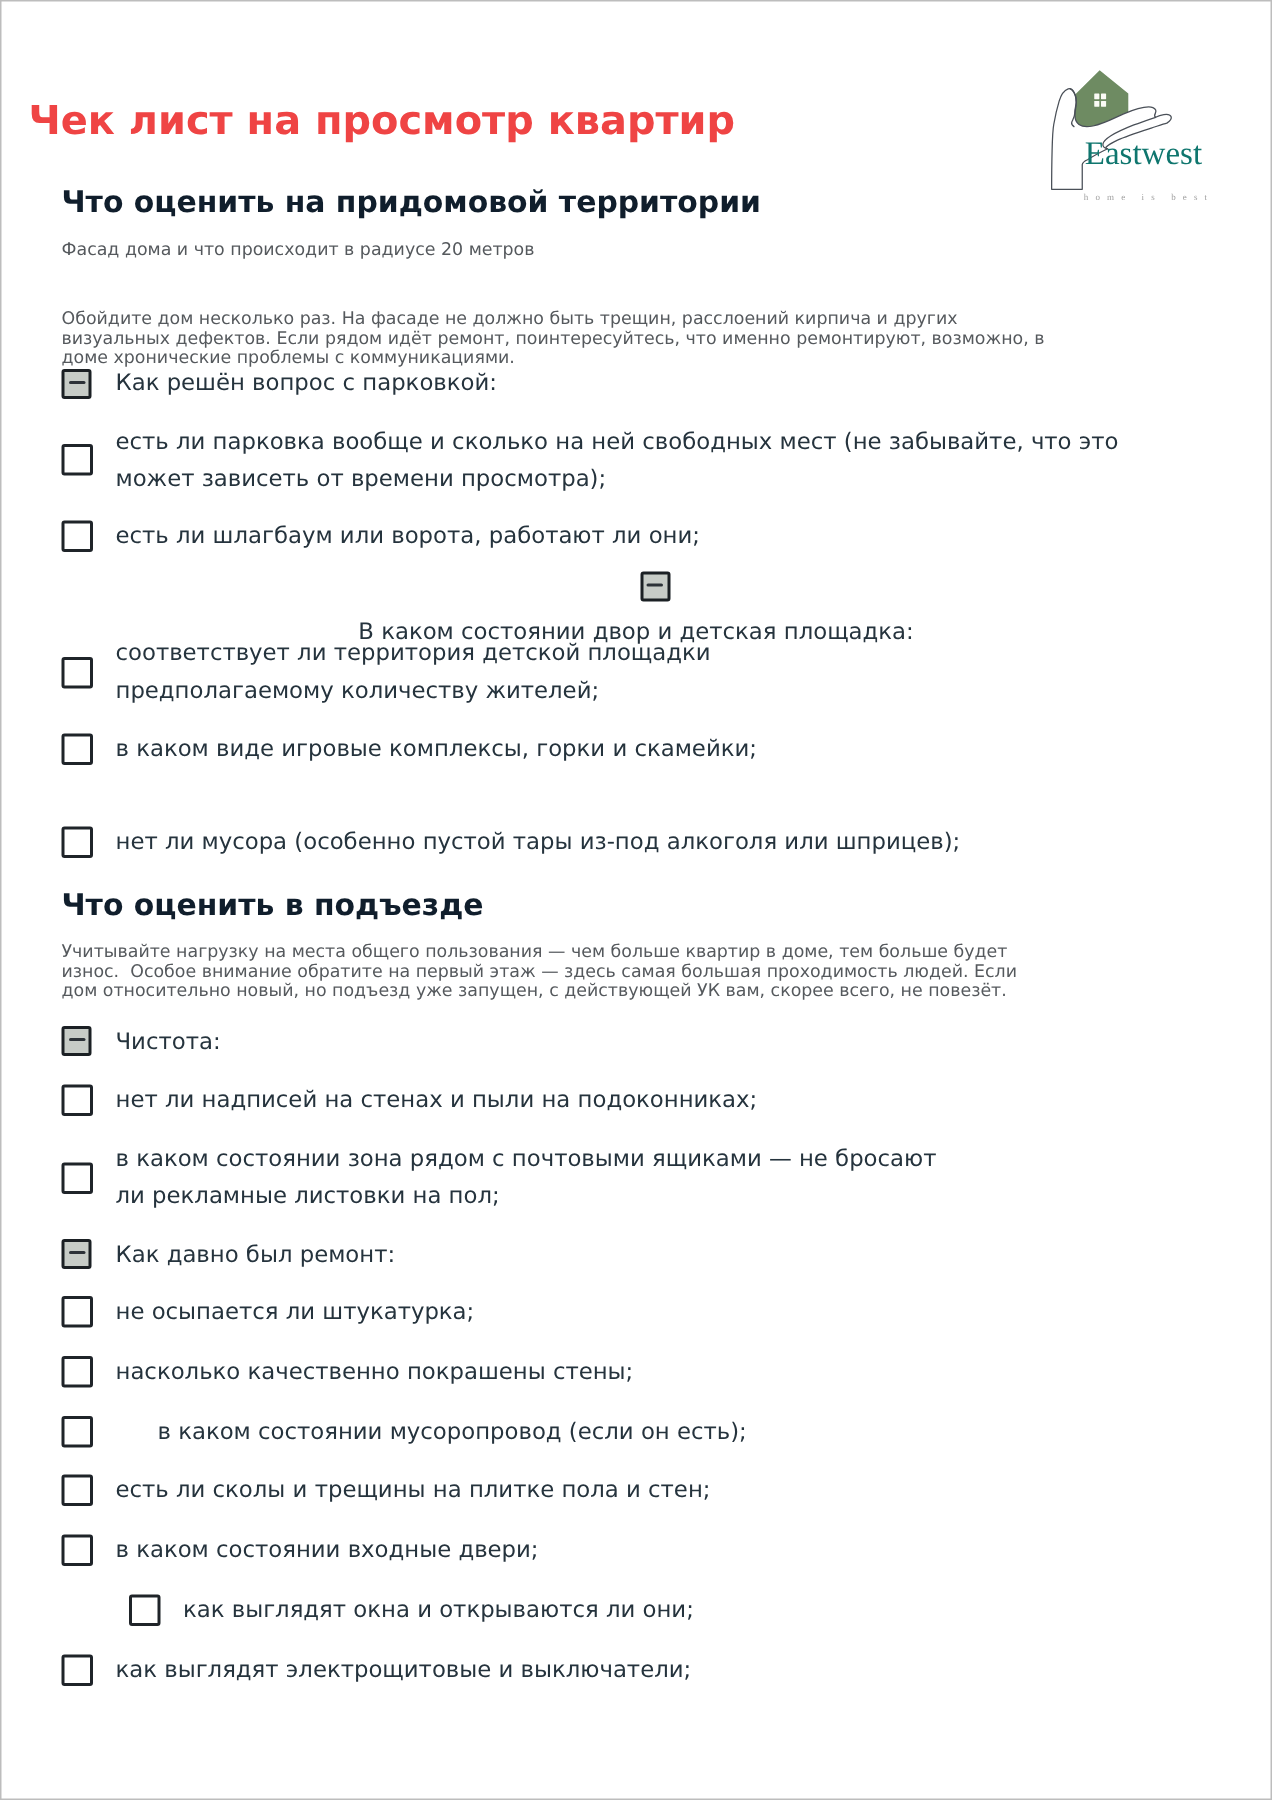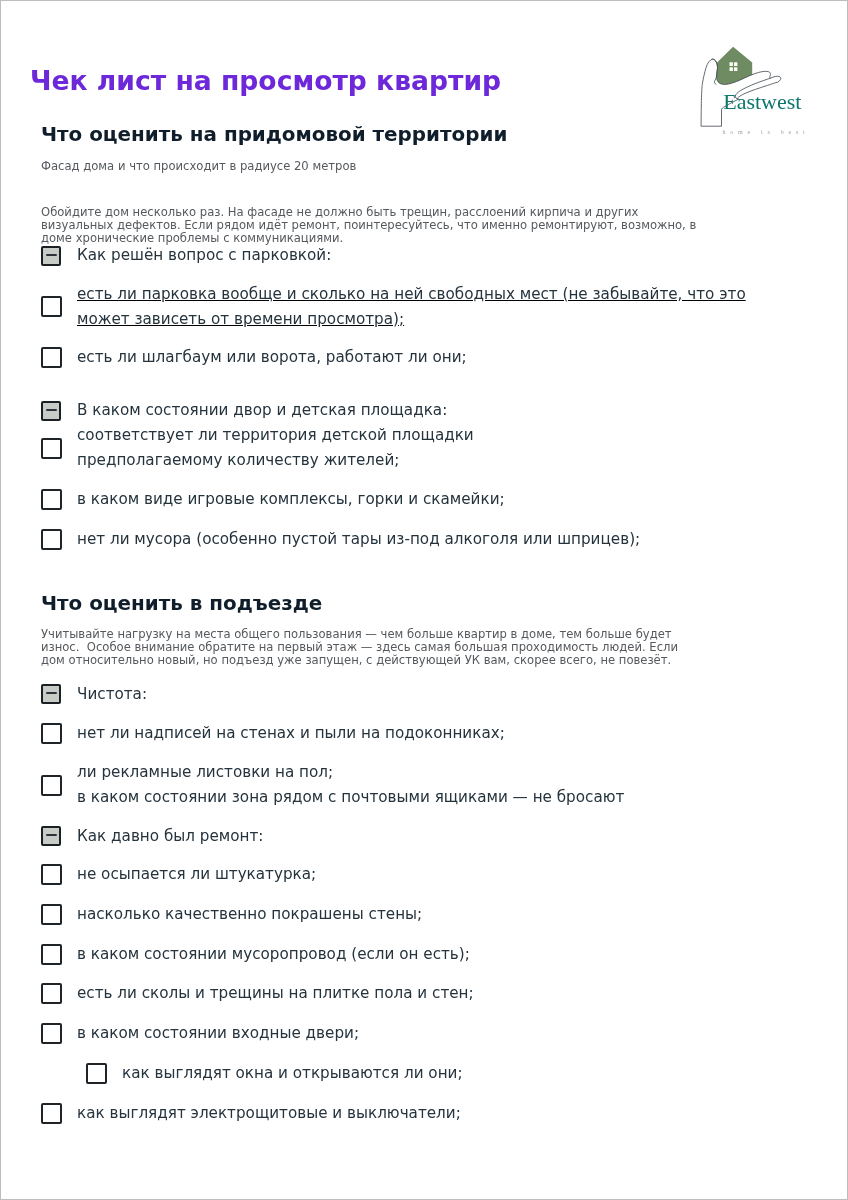--- a/index.html
+++ b/index.html
@@ -3,22 +3,22 @@
 <meta charset="utf-8">
 <style>
   html,body{margin:0;padding:0;background:#ffffff;}
   body{width:848px;height:1200px;overflow:hidden;
        font-family:"DejaVu Sans",sans-serif;
        -webkit-font-smoothing:antialiased;}
   .page{position:relative;width:848px;height:1200px;box-sizing:border-box;background:#fff;
         overflow:hidden;transform:translateZ(0);}
   .page-frame{position:absolute;left:0;top:0;width:848px;height:1200px;box-sizing:border-box;
         border:1px solid #bdbdbd;pointer-events:none;}
-  .title{position:absolute;left:30px;top:66.5px;will-change:transform;font-family:"DejaVu Sans",sans-serif;
-         font-size:26.6px;font-weight:700;color:#6d28d9;letter-spacing:0px;line-height:27px;}
+  .title{position:absolute;left:19px;top:66.5px;will-change:transform;font-family:"DejaVu Sans",sans-serif;
+         font-size:26.6px;font-weight:700;color:#ef4444;letter-spacing:0px;line-height:27px;}
   .logo{position:absolute;left:700px;top:43px;width:124px;height:96px;will-change:transform;}
   .logo-svg{position:absolute;left:0;top:0;}
   .logo-brand{position:absolute;left:23.2px;top:48px;font-family:"Liberation Serif",serif;
               font-size:22px;color:#0f766e;line-height:22px;letter-spacing:0px;white-space:nowrap;}
   .logo-tagline{position:absolute;left:22.5px;top:85.5px;font-family:"Liberation Serif",serif;
                 font-size:6px;color:#a0a0a0;letter-spacing:4.75px;line-height:6px;white-space:nowrap;}
 
   .content{position:absolute;left:0px;top:0px;width:848px;will-change:transform;}
   .sec{position:absolute;left:0;width:848px;}
   .sec-head{position:absolute;left:41px;font-family:"DejaVu Sans",sans-serif;
@@ -113,38 +113,38 @@
         </div>
         <div class="rows" style="top: 0px;">
           <div class="row" style="top: 243.3px; height: 25px;">
             <div class="cbwrap">
               <div class="cb hdr"></div>
             </div>
             <div class="rowtext grp">
               <div class="tline">Как решён вопрос с парковкой:</div>
             </div>
           </div>
-          <div class="row" style="top: 281.5px; height: 50px; text-decoration: underline;">
+          <div class="row" style="top: 281.5px; height: 50px;">
             <div class="cbwrap">
               <div class="cb"></div>
             </div>
             <div class="rowtext">
               <div class="tline">есть ли парковка вообще и сколько на ней свободных мест (не забывайте, что это</div>
               <div class="tline">может зависеть от времени просмотра);</div>
             </div>
           </div>
           <div class="row" style="top: 345.1px; height: 25px;">
             <div class="cbwrap">
               <div class="cb"></div>
             </div>
             <div class="rowtext">
               <div class="tline">есть ли шлагбаум или ворота, работают ли они;</div>
             </div>
           </div>
-          <div class="row" style="top: 398px; height: 25px;">
+          <div class="row" style="top: 373px; height: 25px; flex-direction: column;">
             <div class="cbwrap">
               <div class="cb hdr"></div>
             </div>
             <div class="rowtext grp">
               <div class="tline">В каком состоянии двор и детская площадка:</div>
             </div>
           </div>
           <div class="row" style="top: 423.3px; height: 50px;">
             <div class="cbwrap">
               <div class="cb"></div>
@@ -155,21 +155,21 @@
             </div>
           </div>
           <div class="row" style="top: 487.3px; height: 25px;">
             <div class="cbwrap">
               <div class="cb"></div>
             </div>
             <div class="rowtext">
               <div class="tline">в каком виде игровые комплексы, горки и скамейки;</div>
             </div>
           </div>
-          <div class="row" style="top: 527px; height: 25px;">
+          <div class="row" style="top: 549px; height: 25px;">
             <div class="cbwrap">
               <div class="cb"></div>
             </div>
             <div class="rowtext">
               <div class="tline">нет ли мусора (особенно пустой тары из-под алкоголя или шприцев);</div>
             </div>
           </div>
         </div>
       </div>
       <div class="sec" style="top: 0px;">
@@ -194,22 +194,22 @@
             </div>
             <div class="rowtext">
               <div class="tline">нет ли надписей на стенах и пыли на подоконниках;</div>
             </div>
           </div>
           <div class="row" style="top: 760px; height: 50px;">
             <div class="cbwrap">
               <div class="cb"></div>
             </div>
             <div class="rowtext">
+              <div class="tline">в каком состоянии зона рядом с почтовыми ящиками — не бросают</div>
               <div class="tline">ли рекламные листовки на пол;</div>
-              <div class="tline">в каком состоянии зона рядом с почтовыми ящиками — не бросают</div>
             </div>
           </div>
           <div class="row" style="top: 823.5px; height: 25px;">
             <div class="cbwrap">
               <div class="cb hdr"></div>
             </div>
             <div class="rowtext grp">
               <div class="tline">Как давно был ремонт:</div>
             </div>
           </div>
@@ -222,21 +222,21 @@
             </div>
           </div>
           <div class="row" style="top: 901.8px; height: 25px;">
             <div class="cbwrap">
               <div class="cb"></div>
             </div>
             <div class="rowtext">
               <div class="tline">насколько качественно покрашены стены;</div>
             </div>
           </div>
-          <div class="row" style="top: 941.7px; height: 25px;">
+          <div class="row" style="top: 941.7px; height: 25px; gap: 28px;">
             <div class="cbwrap">
               <div class="cb"></div>
             </div>
             <div class="rowtext">
               <div class="tline">в каком состоянии мусоропровод (если он есть);</div>
             </div>
           </div>
           <div class="row" style="top: 981.3px; height: 25px;">
             <div class="cbwrap">
               <div class="cb"></div>

